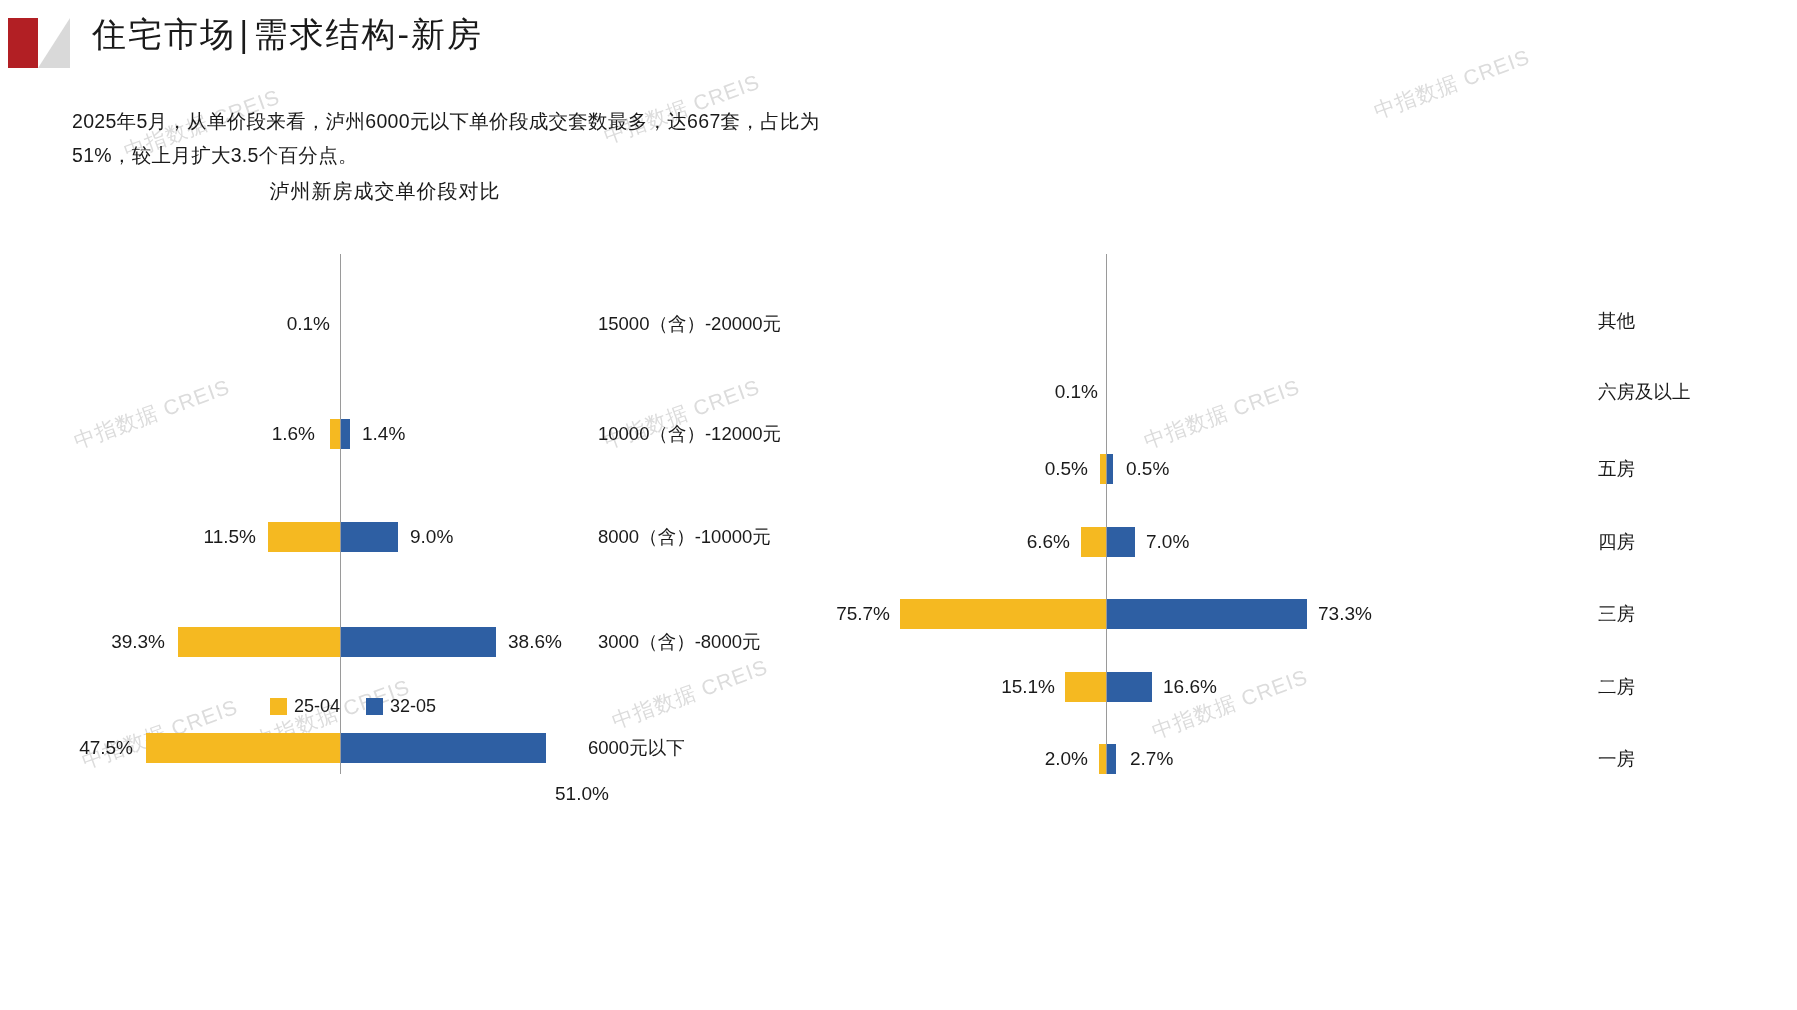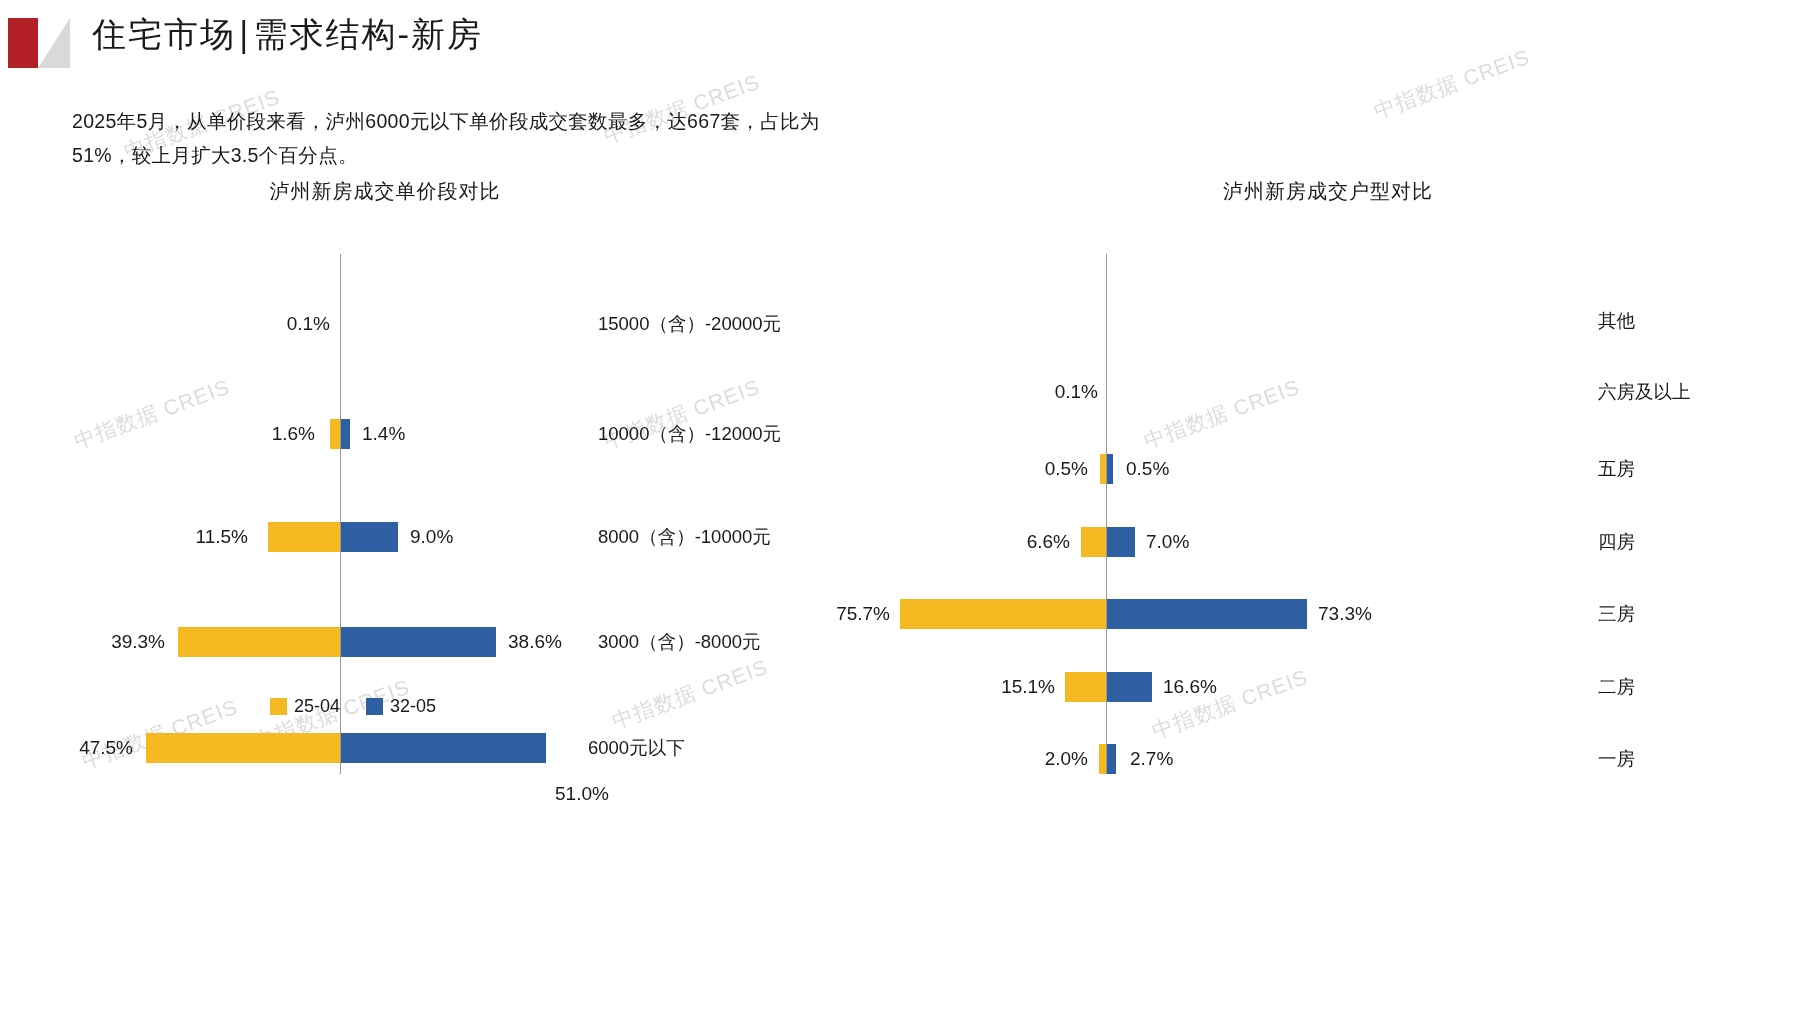--- a/index.html
+++ b/index.html
@@ -226,21 +226,21 @@
         <div class="row" style="top:180px;">
           <div class="bar bar-left" style="left:320px; width:10px;"></div>
           <div class="val val-left" style="left:130px; width:175px;">1.6%</div>
           <div class="bar bar-right" style="left:331px; width:9px;"></div>
           <div class="val val-right" style="left:352px;">1.4%</div>
           <div class="cat">10000（含）-12000元</div>
         </div>
 
         <div class="row" style="top:283px;">
           <div class="bar bar-left" style="left:258px; width:72px;"></div>
-          <div class="val val-left" style="left:72px; width:166px;">11.5%</div>
+          <div class="val val-left" style="left:80px; width:166px;">11.5%</div>
           <div class="bar bar-right" style="left:331px; width:57px;"></div>
           <div class="val val-right" style="left:400px;">9.0%</div>
           <div class="cat">8000（含）-10000元</div>
         </div>
 
         <div class="row" style="top:388px;">
           <div class="bar bar-left" style="left:168px; width:162px;"></div>
           <div class="val val-left" style="left:-5px; width:160px;">39.3%</div>
           <div class="bar bar-right" style="left:331px; width:155px;"></div>
           <div class="val val-right" style="left:498px;">38.6%</div>
@@ -264,21 +264,20 @@
         <span>25-04</span>
       </span>
       <span class="legend-item">
         <span class="swatch b"></span>
         <span>32-05</span>
       </span>
     </div>
   </div>
 
   <div class="panel panel-right">
-    <div class="chart-title">泸州新房成交户型对比</div>
 
     <div class="chart">
       <div class="axis"></div>
       <div class="rows">
 
         <div class="row" style="top:67px;">
           <div class="cat">其他</div>
         </div>
 
         <div class="row" style="top:138px;">

